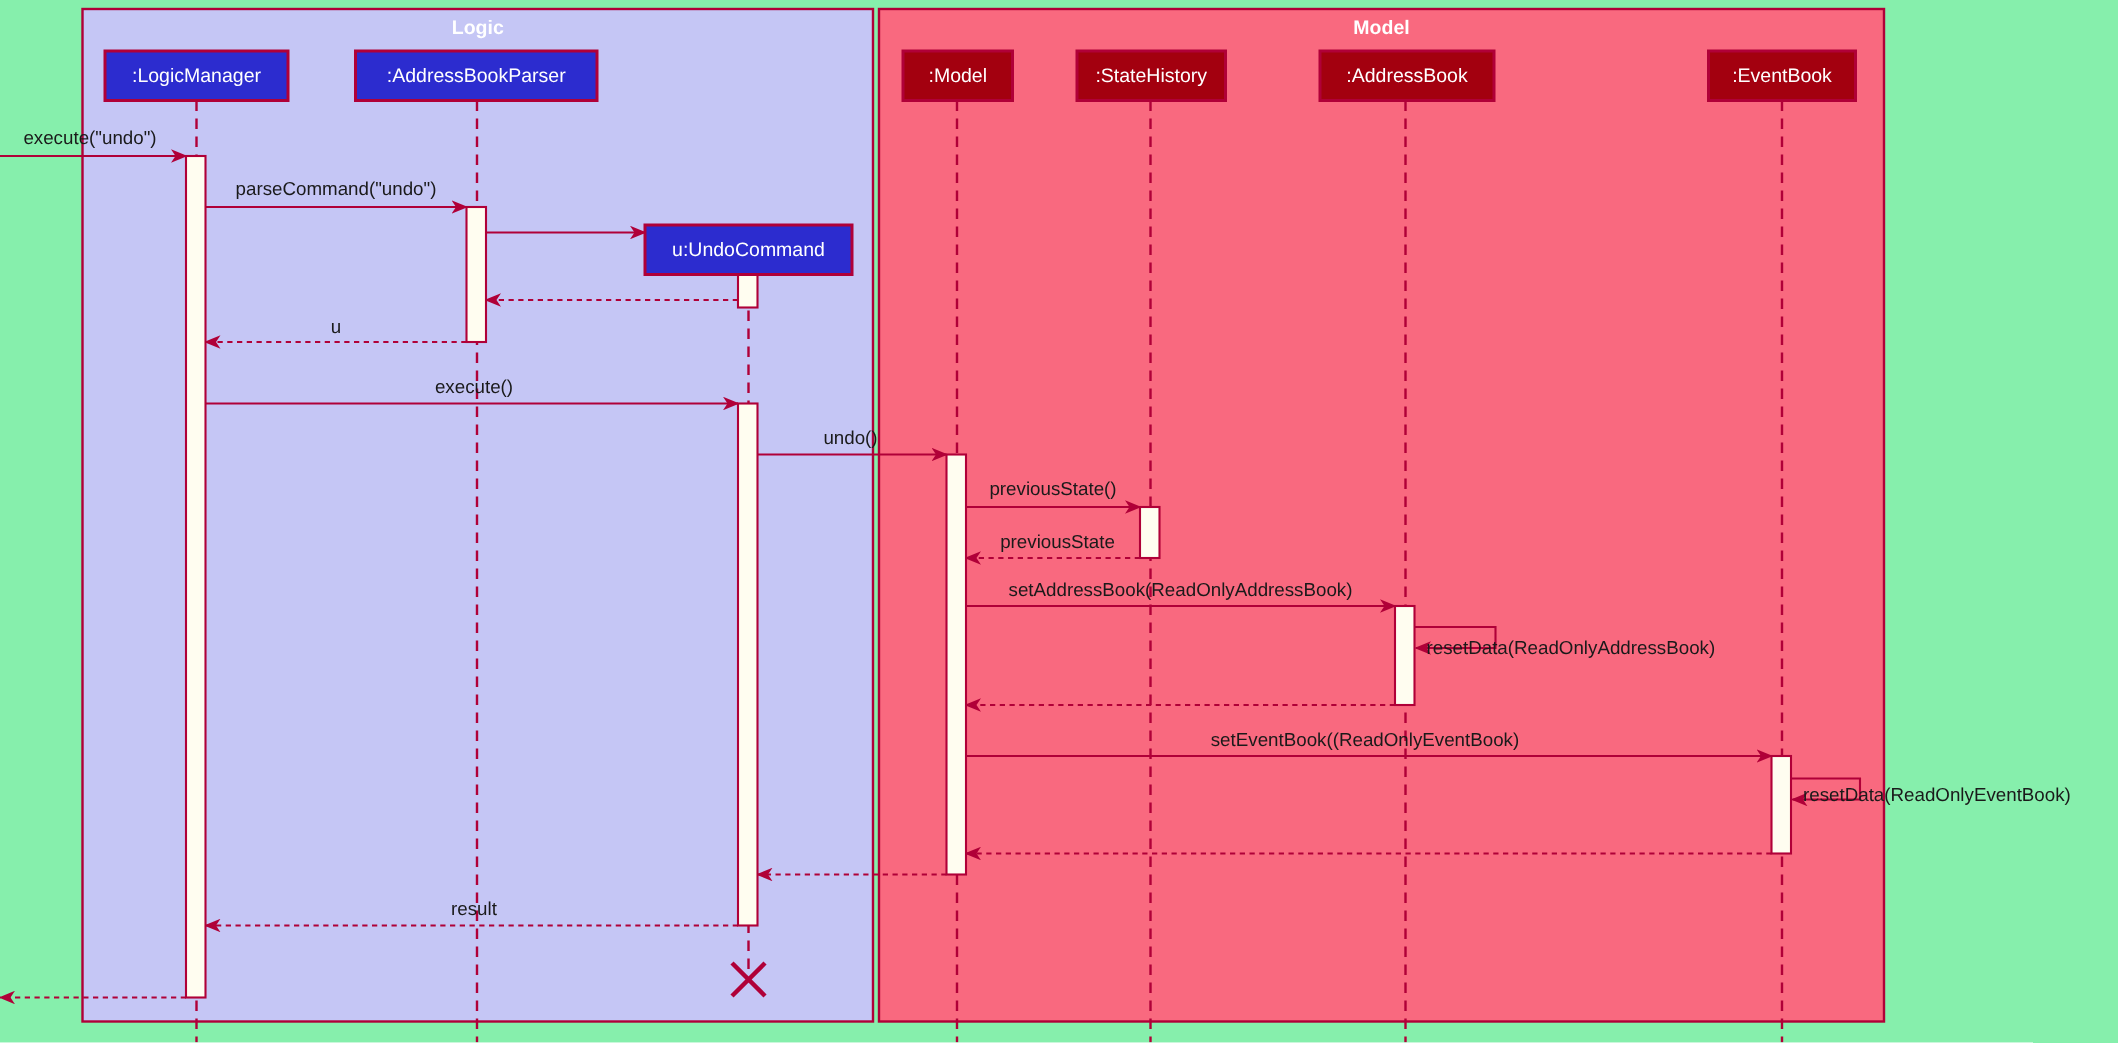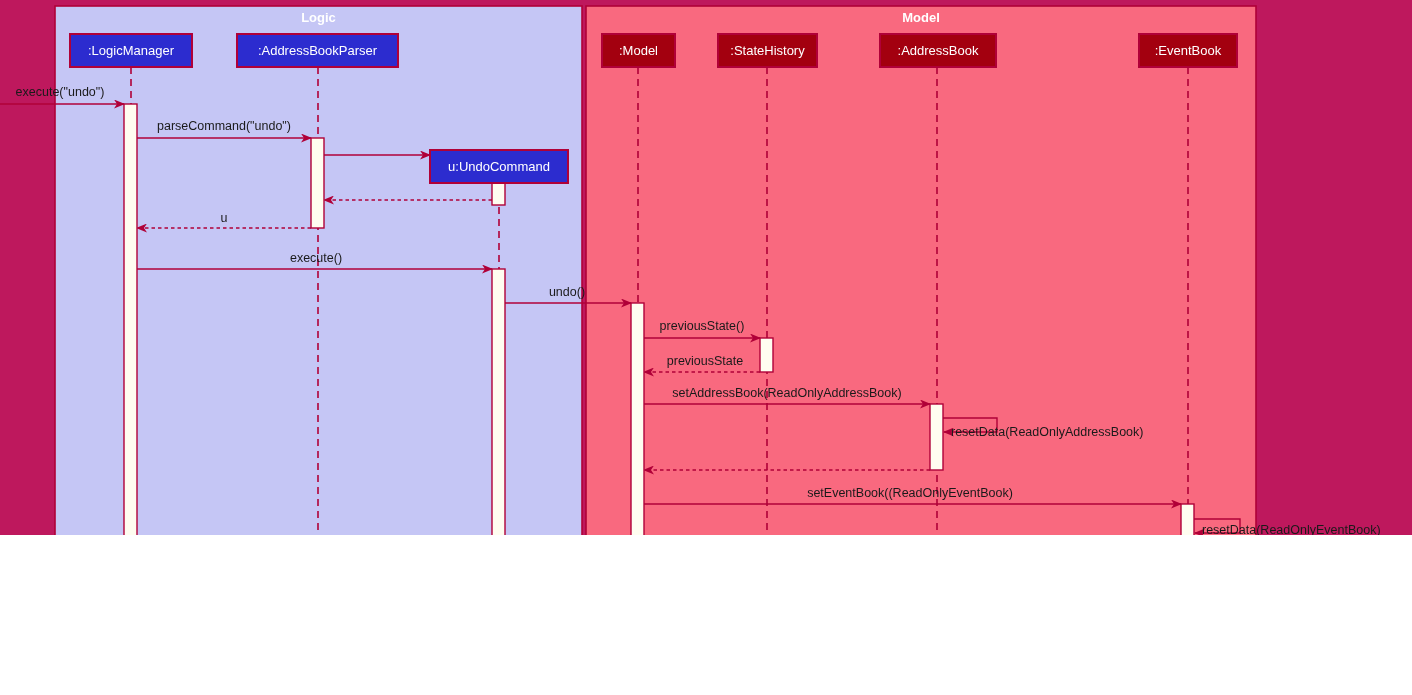--- a/index.html
+++ b/index.html
@@ -7,22 +7,22 @@
     margin: 0;
     padding: 0;
     background: #ffffff;
   }
   body {
     font-family: "Liberation Sans", "DejaVu Sans", sans-serif;
   }
   #diagram-root {
     position: relative;
     width: 1412px;
-    height: 535px;
-    background: #be185d;
+    height: 695px;
+    background: #86efac;
     overflow: hidden;
   }
   svg#sequence-svg {
     position: absolute;
     left: 0;
     top: 0;
     width: 1412px;
     height: 695px;
     display: block;
   }

